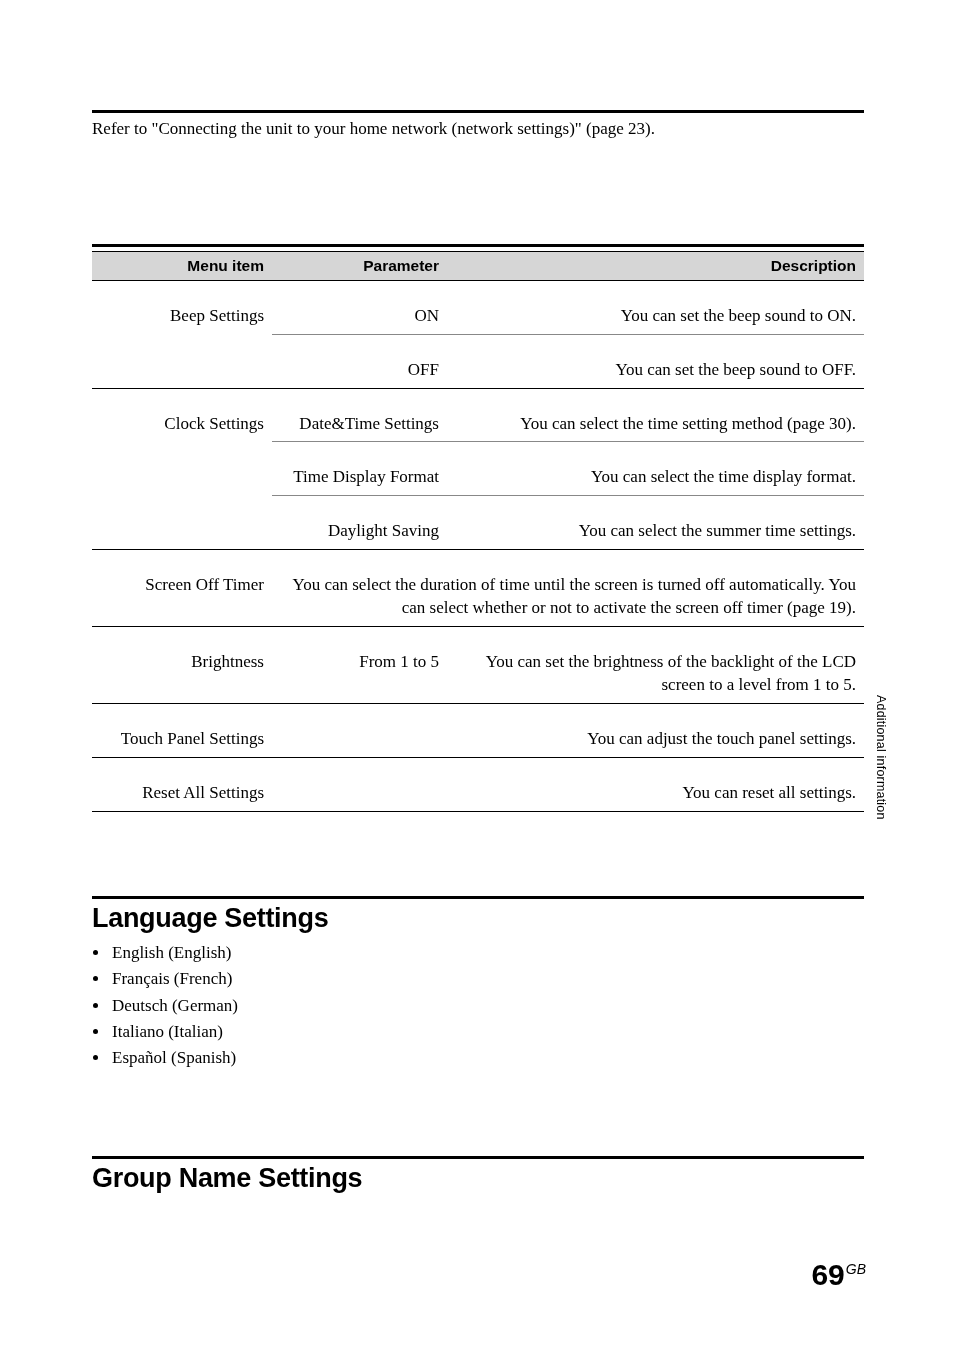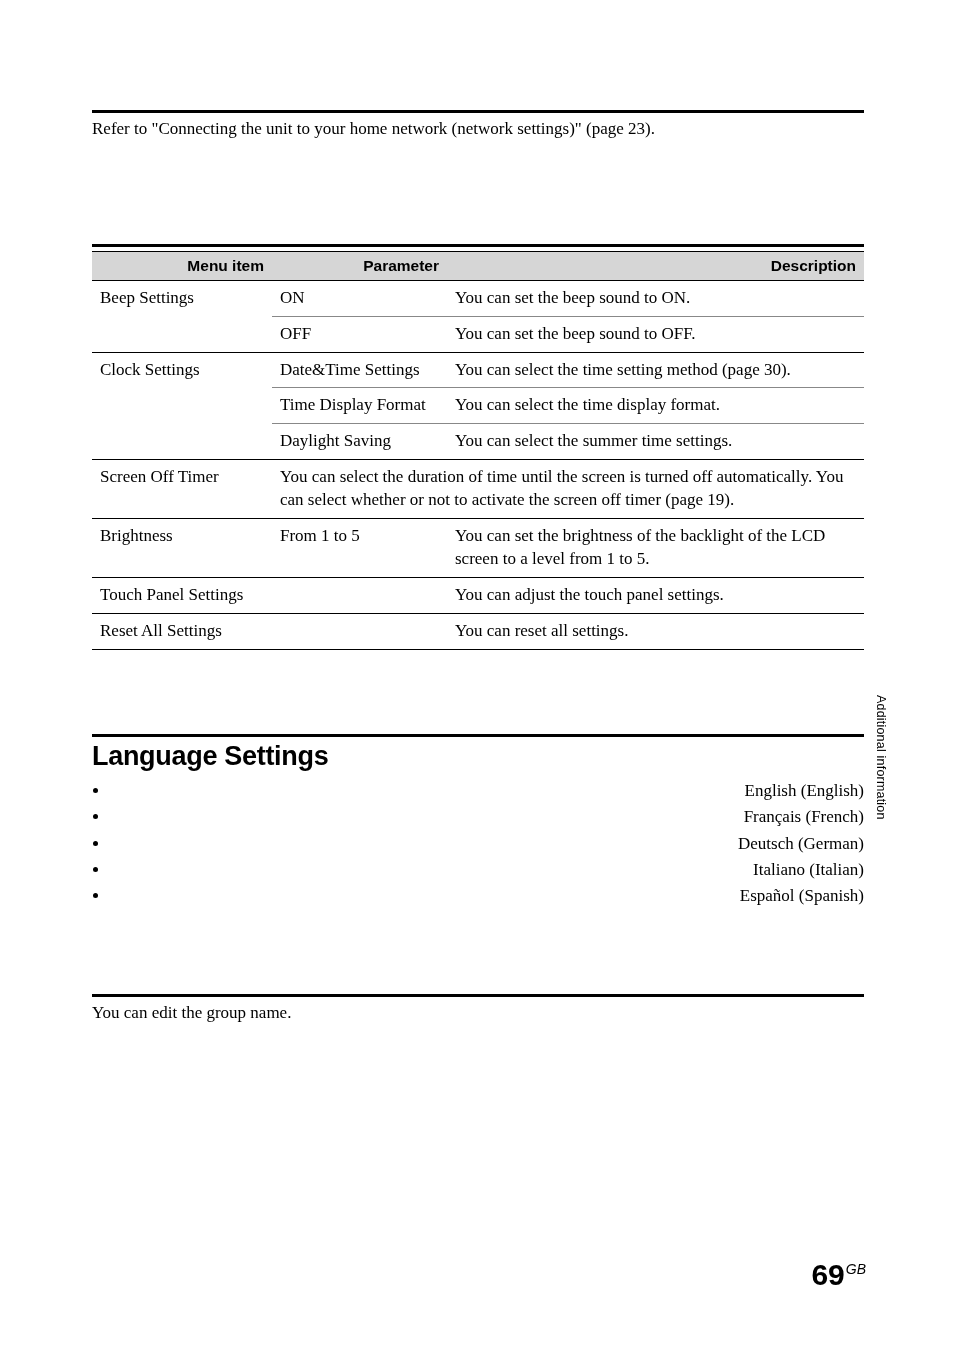--- a/index.html
+++ b/index.html
@@ -43,34 +43,35 @@
     font-family: Arial, Helvetica, sans-serif;
     font-weight: bold;
     font-size: 15.5px;
     background: #d6d6d6;
     padding: 5px 8px 5px 8px;
     border-top: 1px solid #000;
     border-bottom: 1px solid #000;
   }
   tbody td {
     vertical-align: top;
-    padding: 6px 8px 6px 8px;
+    padding: 24px 8px 6px 8px;
     border-bottom: 1px solid #000;
     line-height: 1.35;
+    text-align: right;
   }
   td.inner-bot { border-bottom: 1px solid #888; }
   .col-menu { width: 180px; }
   .col-param { width: 175px; }
   ul.langs {
     margin: 4px 0 0 0;
     padding: 0 0 0 18px;
     font-size: 17px;
     line-height: 1.55;
   }
-  ul.langs li { padding-left: 2px; text-align: right; }
+  ul.langs li { padding-left: 2px; }
   .side-tab {
     position: absolute;
     right: 66px;
     top: 695px;
     font-family: Arial, Helvetica, sans-serif;
     font-size: 12.5px;
     writing-mode: vertical-rl;
     letter-spacing: .2px;
   }
   .page-num {
@@ -174,21 +175,21 @@
     <li>English (English)</li>
     <li>Français (French)</li>
     <li>Deutsch (German)</li>
     <li>Italiano (Italian)</li>
     <li>Español (Spanish)</li>
   </ul>
 
   <div class="sp-lg"></div>
 
   <hr class="rule-thick">
-  <p class="body-text">You can edit the group name.</p>
+  <h1>Group Name Settings</h1>
 
 </div>
 
 <div class="side-tab">Additional information</div>
 
 <div class="page-num">
   <span>69</span><sup>GB</sup>
 </div>
 
 </body></html>

